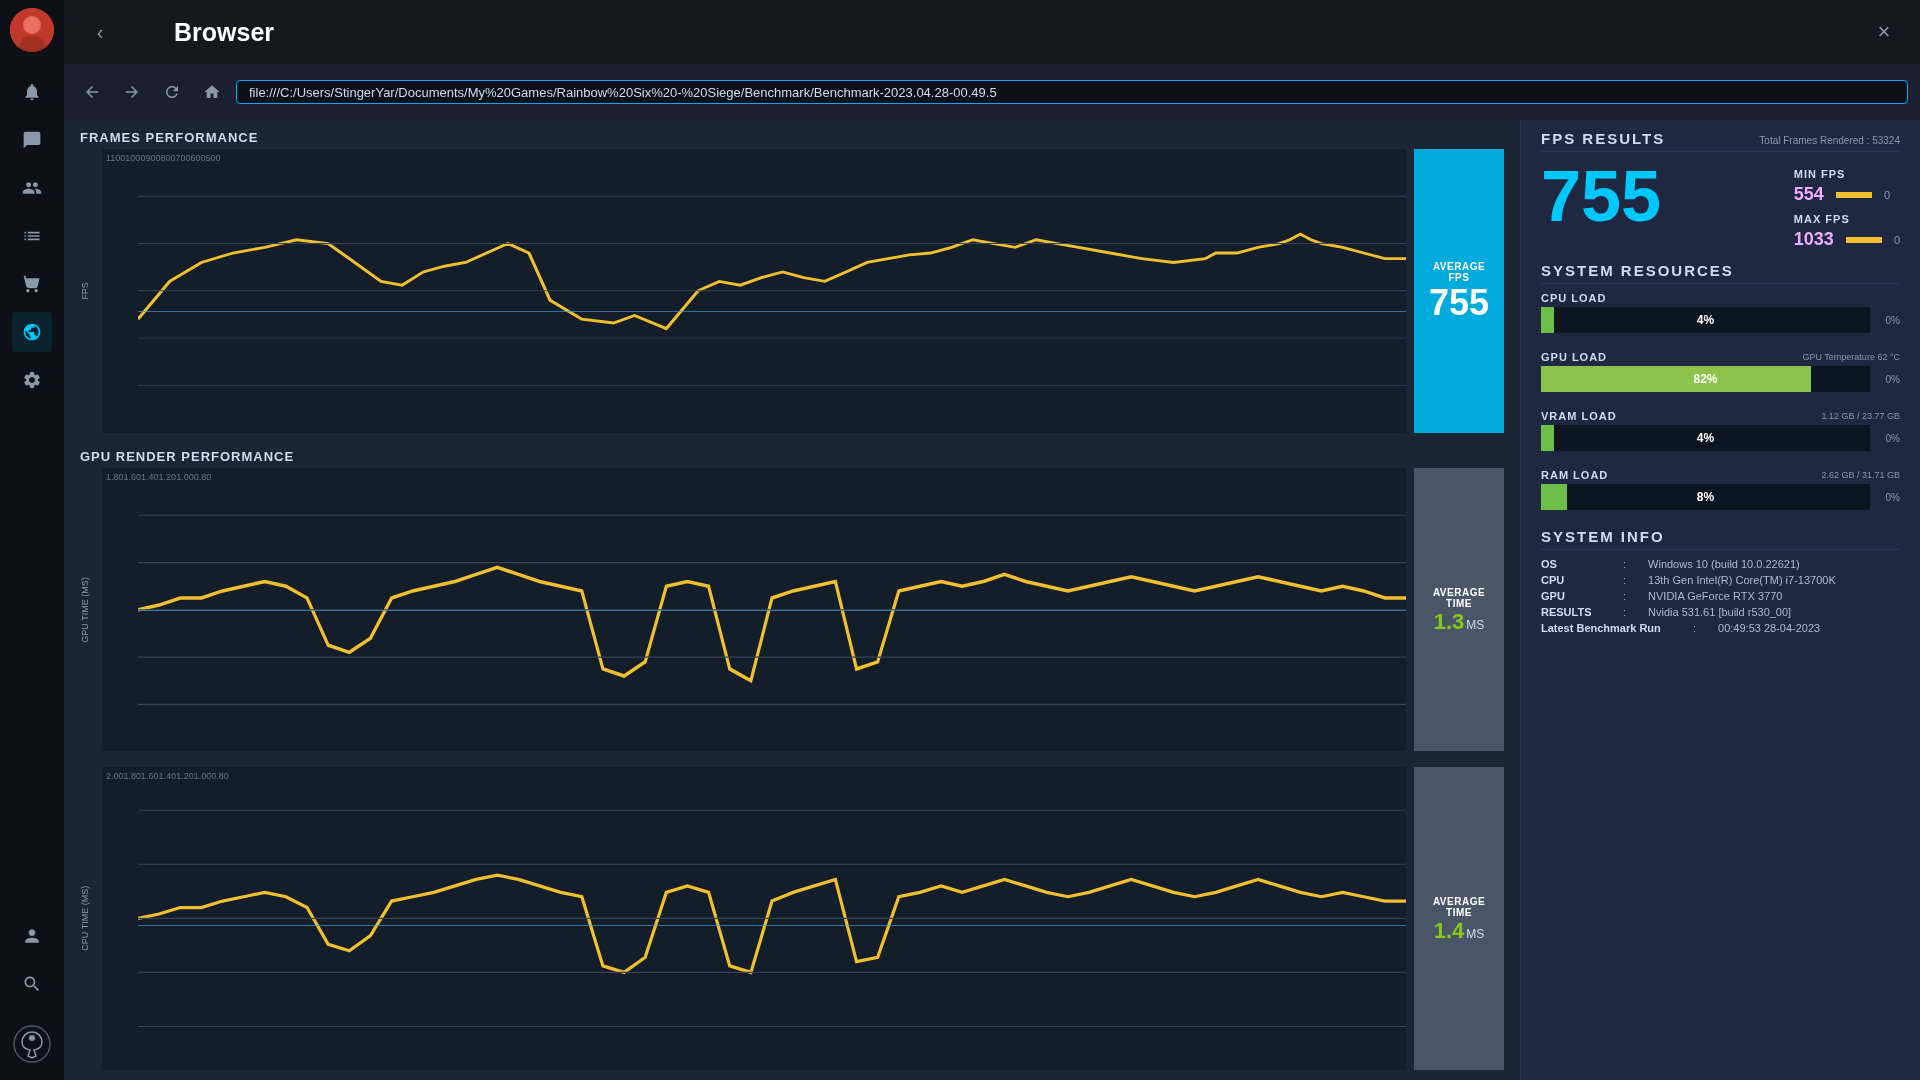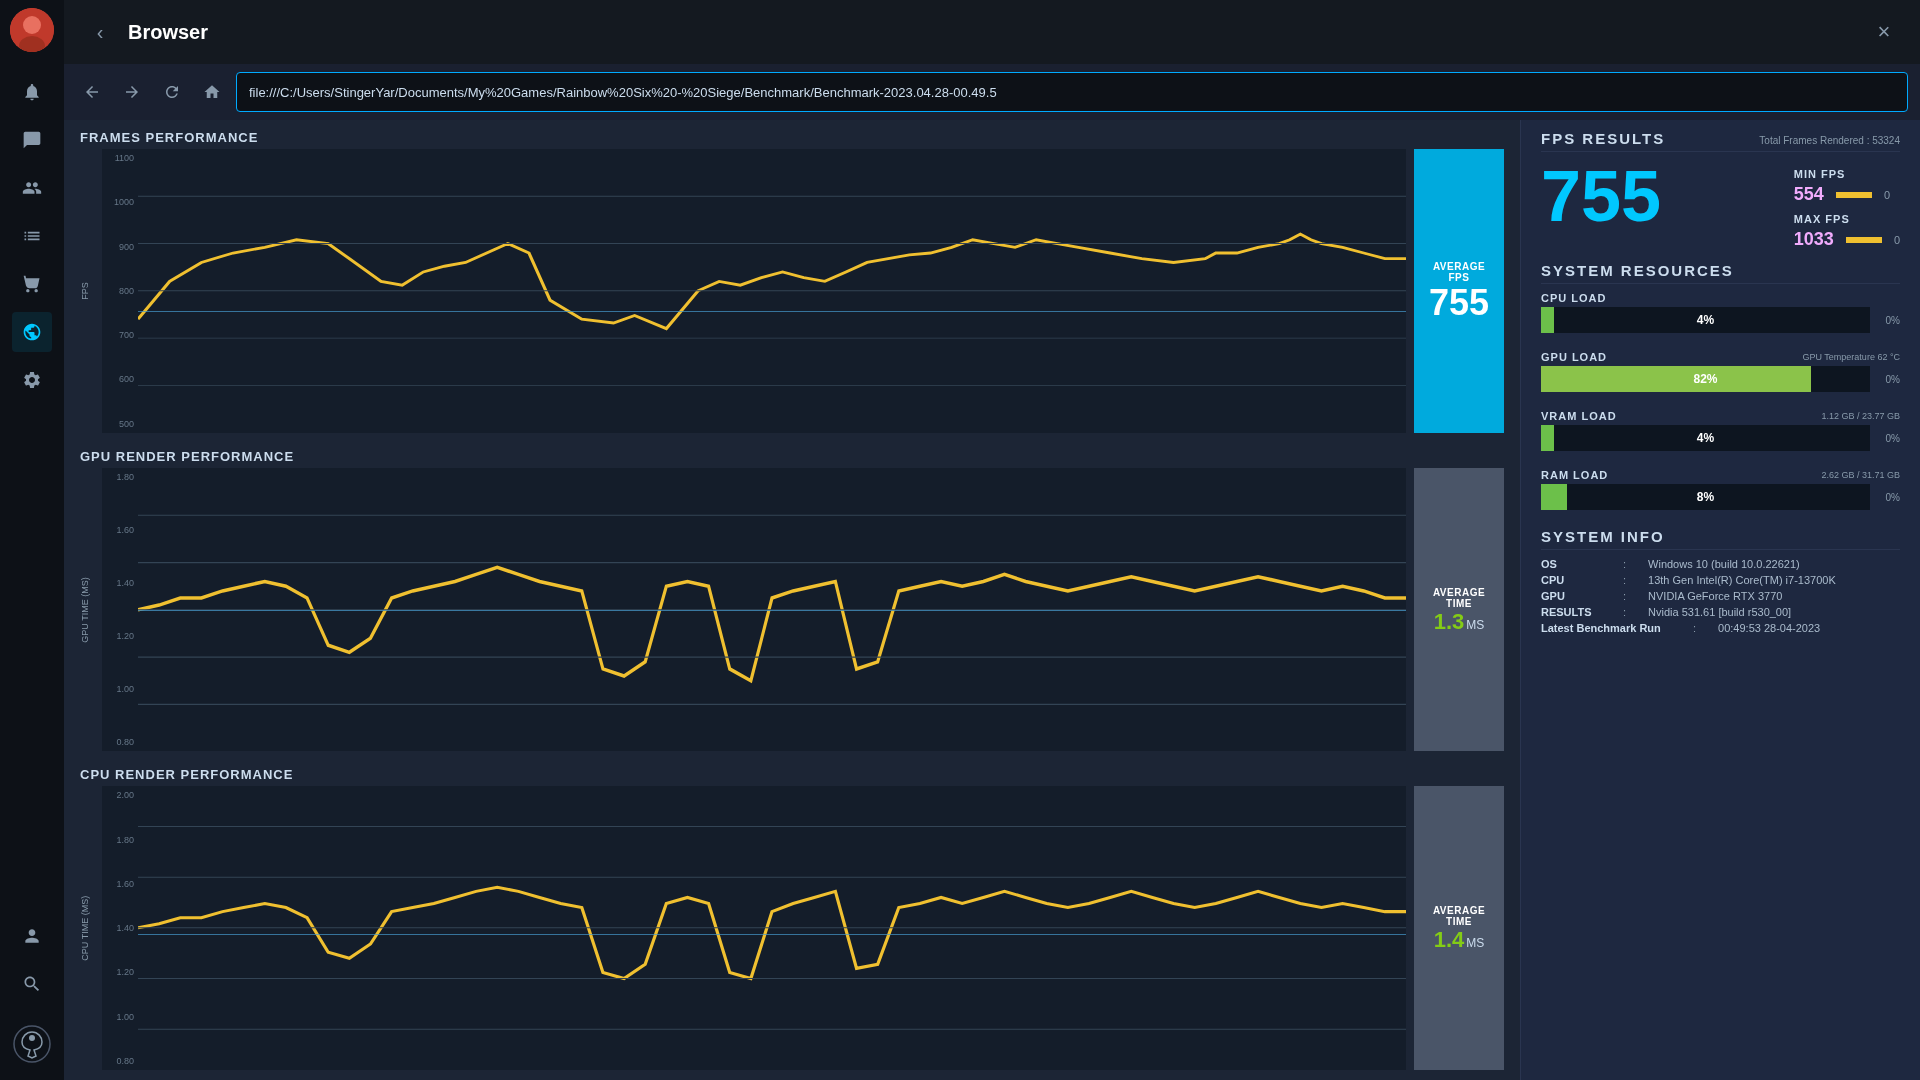--- a/index.html
+++ b/index.html
@@ -73,24 +73,25 @@
       height: 32px;
       display: flex;
       align-items: center;
       justify-content: center;
       color: #8899aa;
       font-size: 20px;
       cursor: pointer;
       margin-right: 12px;
     }
     .title-bar-title {
-      font-size: 20px;
+      font-size: 25px;
       font-weight: bold;
       color: #ffffff;
       flex: 1;
+      margin-left: 46px;
     }
     .title-bar-close {
       width: 32px;
       height: 32px;
       display: flex;
       align-items: center;
       justify-content: center;
       color: #8899aa;
       font-size: 22px;
       cursor: pointer;
@@ -112,21 +113,21 @@
       display: flex;
       align-items: center;
       justify-content: center;
       color: #8899aa;
       font-size: 18px;
       cursor: pointer;
       border-radius: 4px;
     }
     .nav-url-bar {
       flex: 1;
-      height: 40px;
+      height: 24px;
       background: #0d1117;
       border: 1.5px solid #00aaff;
       border-radius: 4px;
       padding: 0 12px;
       color: #ccddee;
       font-size: 13px;
       outline: none;
     }
 
     
@@ -180,21 +181,21 @@
       position: relative;
       overflow: hidden;
     }
     .chart-y-axis {
       position: absolute;
       left: 0;
       top: 0;
       bottom: 0;
       width: 36px;
       display: flex;
-      flex-direction: column;
+      flex-direction: row;
       justify-content: space-between;
       padding: 4px 4px;
     }
     .chart-y-tick {
       font-size: 9px;
       color: #667788;
       text-align: right;
     }
     .chart-plot {
       position: absolute;
@@ -585,21 +586,20 @@
             <div class="badge-label">AVERAGE TIME</div>
             <div style="display:flex;align-items:baseline;gap:2px">
               <div class="badge-value-sm">1.3</div>
               <span class="badge-ms">MS</span>
             </div>
           </div>
         </div>
       </div>
 
       <div class="chart-section">
-        <div class="chart-title">CPU RENDER PERFORMANCE</div>
         <div class="chart-container">
           <div class="chart-y-label">CPU TIME (MS)</div>
           <div class="chart-area">
             <div class="chart-y-axis">
               <span class="chart-y-tick">2.00</span>
               <span class="chart-y-tick">1.80</span>
               <span class="chart-y-tick">1.60</span>
               <span class="chart-y-tick">1.40</span>
               <span class="chart-y-tick">1.20</span>
               <span class="chart-y-tick">1.00</span>

